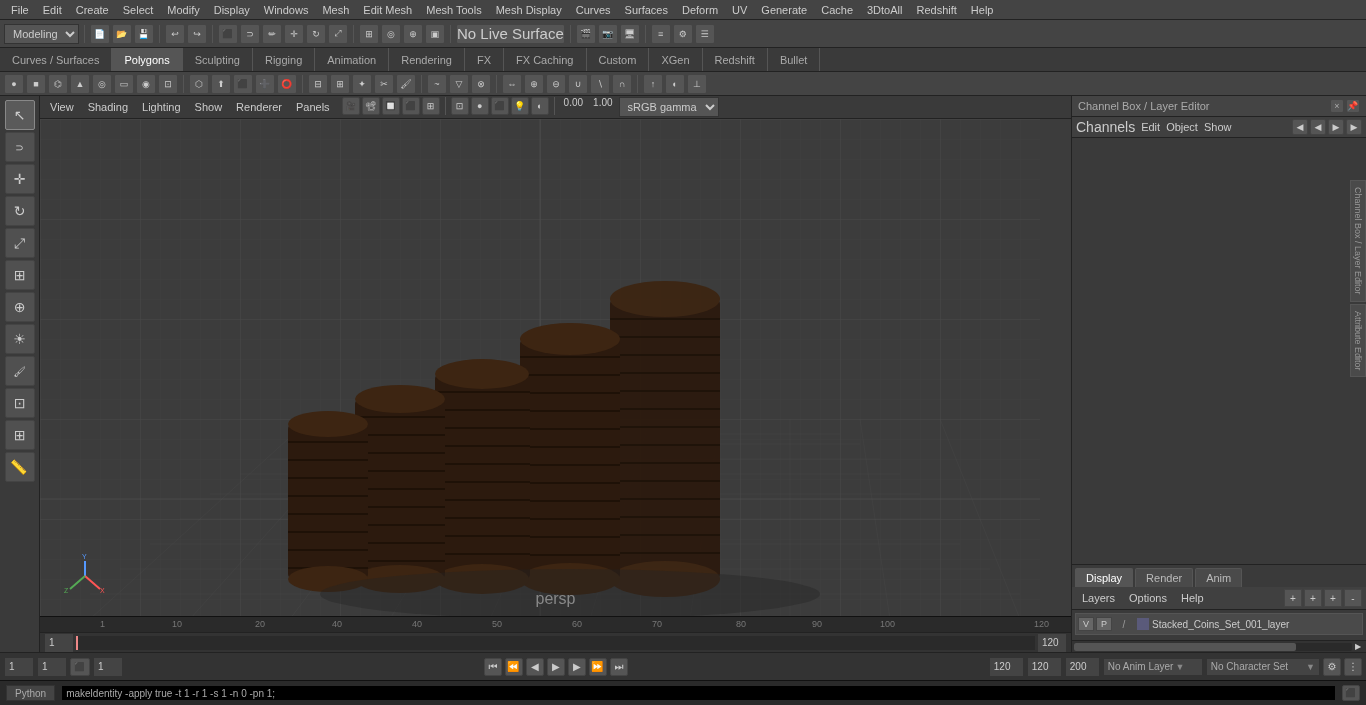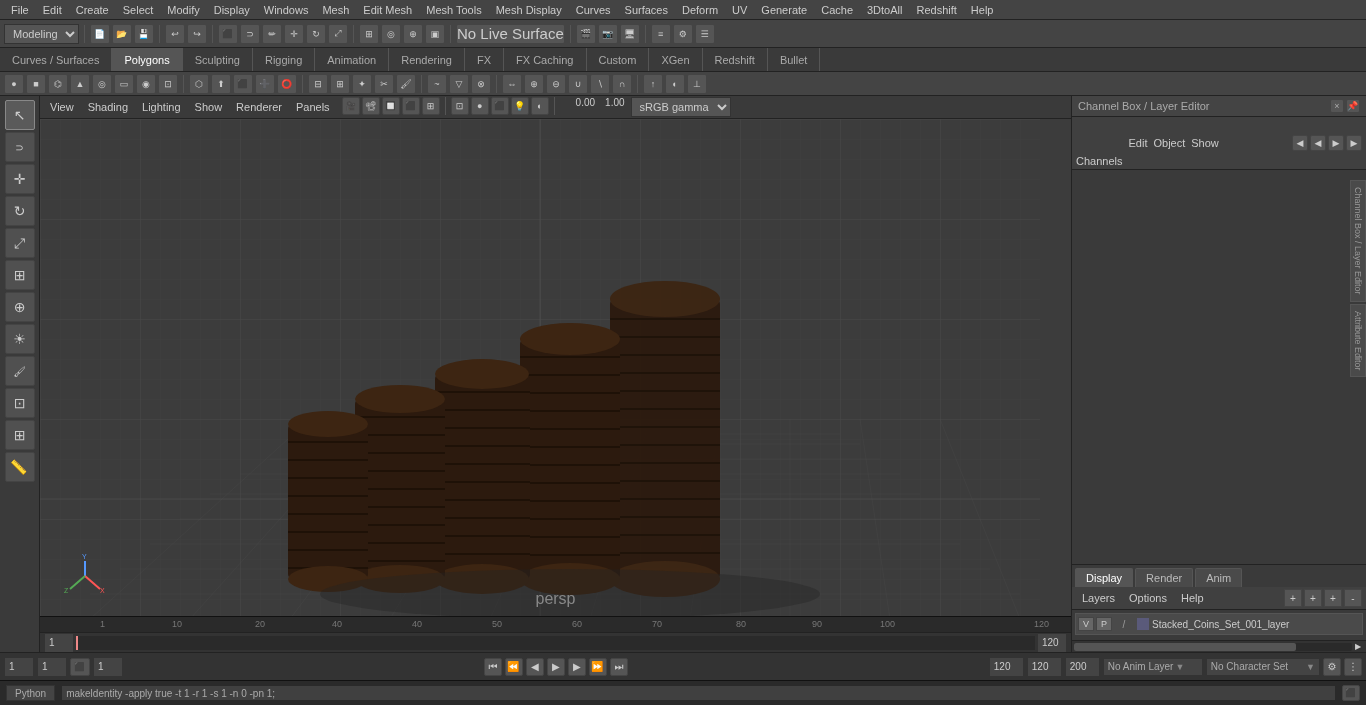--- a/index.html
+++ b/index.html
@@ -554,21 +554,21 @@
           <div class="tb-icon" style="width:18px;height:18px;font-size:9px;">🔲</div>
           <div class="tb-icon" style="width:18px;height:18px;font-size:9px;">⬛</div>
           <div class="tb-icon" style="width:18px;height:18px;font-size:9px;">⊞</div>
           <div class="tb-sep"></div>
           <div class="tb-icon" style="width:18px;height:18px;font-size:9px;">⊡</div>
           <div class="tb-icon" style="width:18px;height:18px;font-size:9px;">●</div>
           <div class="tb-icon" style="width:18px;height:18px;font-size:9px;">⬛</div>
           <div class="tb-icon" style="width:18px;height:18px;font-size:9px;">💡</div>
           <div class="tb-icon" style="width:18px;height:18px;font-size:9px;">◐</div>
           <div class="tb-sep"></div>
-          <span style="font-size:10px; color:#ccc; padding: 0 4px; margin-left: 12px;">0.00</span>
+          <span style="font-size:10px; color:#ccc; padding: 0 4px;">0.00</span>
           <span style="font-size:10px; color:#ccc; padding: 0 4px;">1.00</span>
           <select class="tb-select" style="min-width:90px;">
             <option>sRGB gamma</option>
           </select>
         </div>
       </div>
 
       <div id="viewport-canvas">
 
         <svg id="grid-svg" xmlns="http://www.w3.org/2000/svg">
@@ -759,21 +759,21 @@
 
       <div id="right-panel-header" style="background:#444;padding:3px 6px;font-size:11px;color:#aaa;border-bottom:1px solid #222;display:flex;justify-content:space-between;align-items:center;">
         <span>Channel Box / Layer Editor</span>
         <div style="display:flex;gap:2px;">
           <div class="tb-icon" style="width:14px;height:14px;font-size:9px;">×</div>
           <div class="tb-icon" style="width:14px;height:14px;font-size:9px;">📌</div>
         </div>
       </div>
 
       <div style="display:flex;align-items:center;padding:2px 4px;gap:6px;border-bottom:1px solid #222;background:#404040;">
-        <span style="font-size:11px;color:#ccc;cursor:pointer;margin-top:36px;">Channels</span>
+        <span style="font-size:14px;color:#ccc;cursor:pointer;">Channels</span>
         <span style="font-size:11px;color:#ccc;cursor:pointer;">Edit</span>
         <span style="font-size:11px;color:#ccc;cursor:pointer;">Object</span>
         <span style="font-size:11px;color:#ccc;cursor:pointer;">Show</span>
         <div style="margin-left:auto;display:flex;gap:2px;">
           <div class="tb-icon" style="width:16px;height:16px;font-size:9px;">◀</div>
           <div class="tb-icon" style="width:16px;height:16px;font-size:9px;">◀</div>
           <div class="tb-icon" style="width:16px;height:16px;font-size:9px;">▶</div>
           <div class="tb-icon" style="width:16px;height:16px;font-size:9px;">▶</div>
         </div>
       </div>
@@ -847,21 +847,21 @@
       <span style="font-size:9px;color:#888;">▼</span>
     </div>
     <div class="tb-icon" style="width:18px;height:18px;font-size:10px;">⚙</div>
     <div class="tb-icon" style="width:18px;height:18px;font-size:10px;">⋮</div>
   </div>
 
   <div id="status-bar" style="height:16px;background:#2a2a2a;border-top:1px solid #111;display:flex;align-items:center;padding:12px 6px;gap:6px;font-size:10px;color:#aaa;">
     <div style="background:#444;border:1px solid #333;padding:1px 8px;height:16px;display:flex;align-items:center;cursor:pointer;">
       <span>Python</span>
     </div>
-    <div style="flex:1;background:#404040;border:1px solid #2a2a2a;height:16px;display:flex;align-items:center;padding:0 4px;overflow:hidden;">
+    <div style="flex:1;background:#000000;border:1px solid #2a2a2a;height:16px;display:flex;align-items:center;padding:0 4px;overflow:hidden;">
       <span style="color:#aaa;font-size:10px;">makeldentity -apply true -t 1 -r 1 -s 1 -n 0 -pn 1;</span>
     </div>
     <div class="tb-icon" style="width:18px;height:16px;font-size:9px;">⬛</div>
   </div>
 
   <div style="position:absolute;right:0;top:180px;display:flex;flex-direction:column;gap:0;">
     <div class="far-right-tab" style="writing-mode:vertical-rl;text-orientation:mixed;font-size:9px;color:#999;background:#4a4a4a;border:1px solid #555;padding:6px 2px;cursor:pointer;white-space:nowrap;">Channel Box / Layer Editor</div>
     <div class="far-right-tab" style="writing-mode:vertical-rl;text-orientation:mixed;font-size:9px;color:#999;background:#4a4a4a;border:1px solid #555;padding:6px 2px;cursor:pointer;white-space:nowrap;margin-top:2px;">Attribute Editor</div>
   </div>
 

